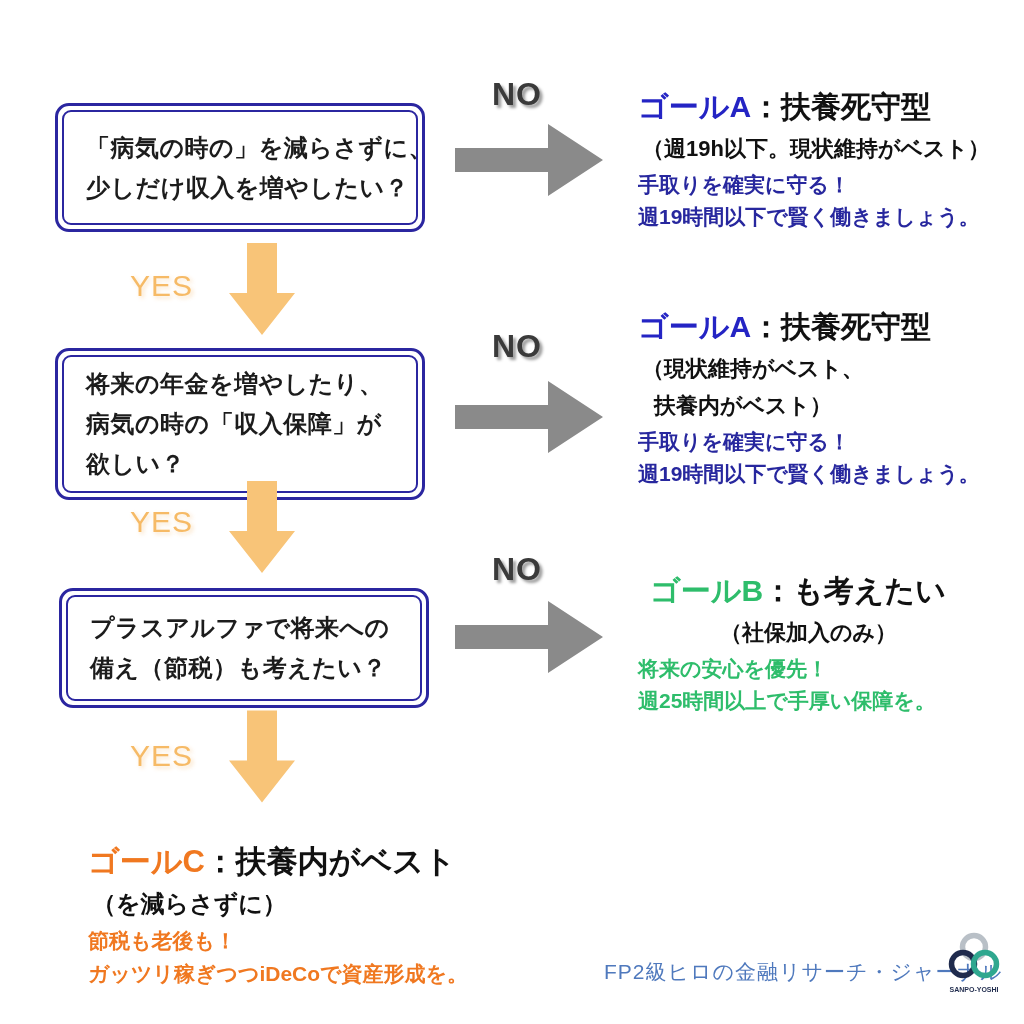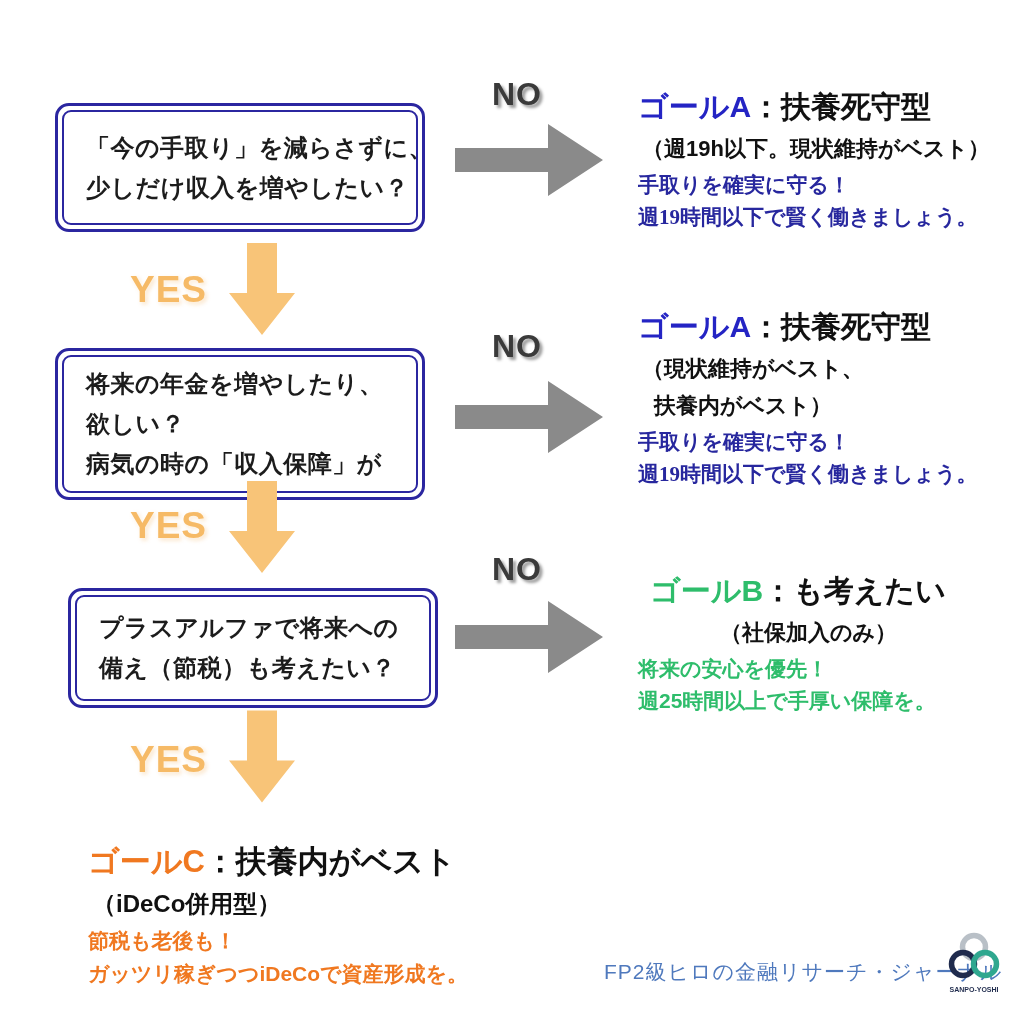--- a/index.html
+++ b/index.html
@@ -23,42 +23,42 @@
   .qbox .qtext p{
     margin:0;font-size:24px;font-weight:700;color:#1c1c1c;line-height:40px;
     letter-spacing:.5px;white-space:nowrap;
   }
   
   .no-label{
     position:absolute;font-size:32px;font-weight:800;color:var(--no-gray);
     text-shadow:3px 3px 3px #9e9e9e;letter-spacing:1px;line-height:1;
   }
   .yes-label{
-    position:absolute;font-size:37px;font-weight:700;color:var(--yes-orange);
+    position:absolute;font-size:30px;font-weight:400;color:var(--yes-orange);
     text-shadow:0 0 6px rgba(255,255,255,.95),2px 2px 4px rgba(244,180,95,.45);
     letter-spacing:1px;line-height:1;
   }
   
   .arrow{position:absolute;}
   .arrow-gray polygon{fill:var(--arrow-gray);}
   .arrow-orange polygon{fill:var(--arrow-orange);}
   
   .outcome{position:absolute;white-space:nowrap;}
   .outcome-title{font-size:30px;font-weight:800;color:#111;line-height:42px;}
   .outcome-title .goal-a{color:var(--goal-a-blue);}
   .outcome-title .goal-b{color:var(--goal-b-green);}
   .outcome-title .goal-c{color:var(--goal-c-orange);}
   .outcome-sub p{
     margin:0;font-size:22px;font-weight:700;color:#111;line-height:37px;
   }
   .outcome-sub{margin:2px 0 2px 4px;}
   .outcome-sub.indent2{margin-left:70px;}
   .outcome-sub .l2{margin-left:12px;}
   .outcome-notes p{margin:0;font-size:21px;font-weight:700;line-height:32px;}
-  .outcome-notes.blue p{color:var(--note-blue);font-family:Liberation Serif, serif;}
+  .outcome-notes.blue p{color:var(--note-blue);}
   .outcome-notes.green p{color:var(--goal-b-green);}
   .outcome-notes.orange p{color:var(--goal-c-orange);}
   
   .outcome.goal-c-block .outcome-title{font-size:31px;line-height:44px;}
   .outcome.goal-c-block .outcome-sub p{font-size:24px;line-height:36px;}
   .outcome.goal-c-block .outcome-notes p{line-height:33px;}
   
   .footer-name{
     position:absolute;font-size:21px;font-weight:400;color:var(--footer-blue);
     letter-spacing:1px;white-space:nowrap;
@@ -66,21 +66,21 @@
   .logo{position:absolute;}
 </style>
 </head>
 <body>
 
 <div class="canvas">
 
   <div class="qbox" style="left:55px;top:103px;width:370px;height:129px">
     <div class="frame-inner"></div>
     <div class="qtext">
-      <p>「今の手取り」を減らさずに、</p>
+      <p>「病気の時の」を減らさずに、</p>
       <p>少しだけ収入を増やしたい？</p>
     </div>
   </div>
 
   <span class="no-label" style="left:492px;top:78px">NO</span>
   <svg class="arrow arrow-gray" style="left:455px;top:121px" width="150" height="78" viewBox="0 0 150 78">
     <polygon points="0,27 93,27 93,3 148,39 93,75 93,51 0,51"></polygon>
   </svg>
 
   <div class="outcome" style="left:638px;top:86px">
@@ -98,22 +98,22 @@
 
   <span class="yes-label" style="left:130px;top:271px">YES</span>
   <svg class="arrow arrow-orange" style="left:229px;top:243px" width="66" height="92" viewBox="0 0 66 92">
     <polygon points="18,0 48,0 48,50 66,50 33,92 0,50 18,50"></polygon>
   </svg>
 
   <div class="qbox" style="left:55px;top:348px;width:370px;height:152px">
     <div class="frame-inner"></div>
     <div class="qtext">
       <p>将来の年金を増やしたり、</p>
+      <p>病気の時の「収入保障」が</p>
       <p>欲しい？</p>
-      <p>病気の時の「収入保障」が</p>
     </div>
   </div>
 
   <span class="no-label" style="left:492px;top:330px">NO</span>
   <svg class="arrow arrow-gray" style="left:455px;top:378px" width="150" height="78" viewBox="0 0 150 78">
     <polygon points="0,27 93,27 93,3 148,39 93,75 93,51 0,51"></polygon>
   </svg>
 
   <div class="outcome" style="left:638px;top:306px">
     <div class="outcome-title">
@@ -127,21 +127,21 @@
       <p>手取りを確実に守る！</p>
       <p>週19時間以下で賢く働きましょう。</p>
     </div>
   </div>
 
   <span class="yes-label" style="left:130px;top:507px">YES</span>
   <svg class="arrow arrow-orange" style="left:229px;top:481px" width="66" height="92" viewBox="0 0 66 92">
     <polygon points="18,0 48,0 48,50 66,50 33,92 0,50 18,50"></polygon>
   </svg>
 
-  <div class="qbox" style="left:68px;top:588px;width:370px;height:120px">
+  <div class="qbox" style="left:59px;top:588px;width:370px;height:120px">
     <div class="frame-inner"></div>
     <div class="qtext">
       <p>プラスアルファで将来への</p>
       <p>備え（節税）も考えたい？</p>
     </div>
   </div>
 
   <span class="no-label" style="left:492px;top:553px">NO</span>
   <svg class="arrow arrow-gray" style="left:455px;top:598px" width="150" height="78" viewBox="0 0 150 78">
     <polygon points="0,27 93,27 93,3 148,39 93,75 93,51 0,51"></polygon>
@@ -163,21 +163,21 @@
   <span class="yes-label" style="left:130px;top:741px">YES</span>
   <svg class="arrow arrow-orange" style="left:229px;top:709px" width="66" height="95" viewBox="0 0 66 92">
     <polygon points="18,0 48,0 48,50 66,50 33,92 0,50 18,50"></polygon>
   </svg>
 
   <div class="outcome goal-c-block" style="left:88px;top:840px">
     <div class="outcome-title">
       <span class="goal-c">ゴールC</span><span>：扶養内がベスト</span>
     </div>
     <div class="outcome-sub">
-      <p>（iDeCo併用型）</p>
+      <p>（を減らさずに）</p>
     </div>
     <div class="outcome-notes orange">
       <p>節税も老後も！</p>
       <p>ガッツリ稼ぎつつiDeCoで資産形成を。</p>
     </div>
   </div>
 
   <span class="footer-name" style="left:604px;top:958px">FP2級ヒロの金融リサーチ・ジャーナル</span>
   <svg class="logo" style="left:943px;top:930px" width="62" height="76" viewBox="0 0 62 76">
     <circle cx="31" cy="17" r="11.5" fill="none" stroke="#B9C0C7" stroke-width="5.5"></circle>

